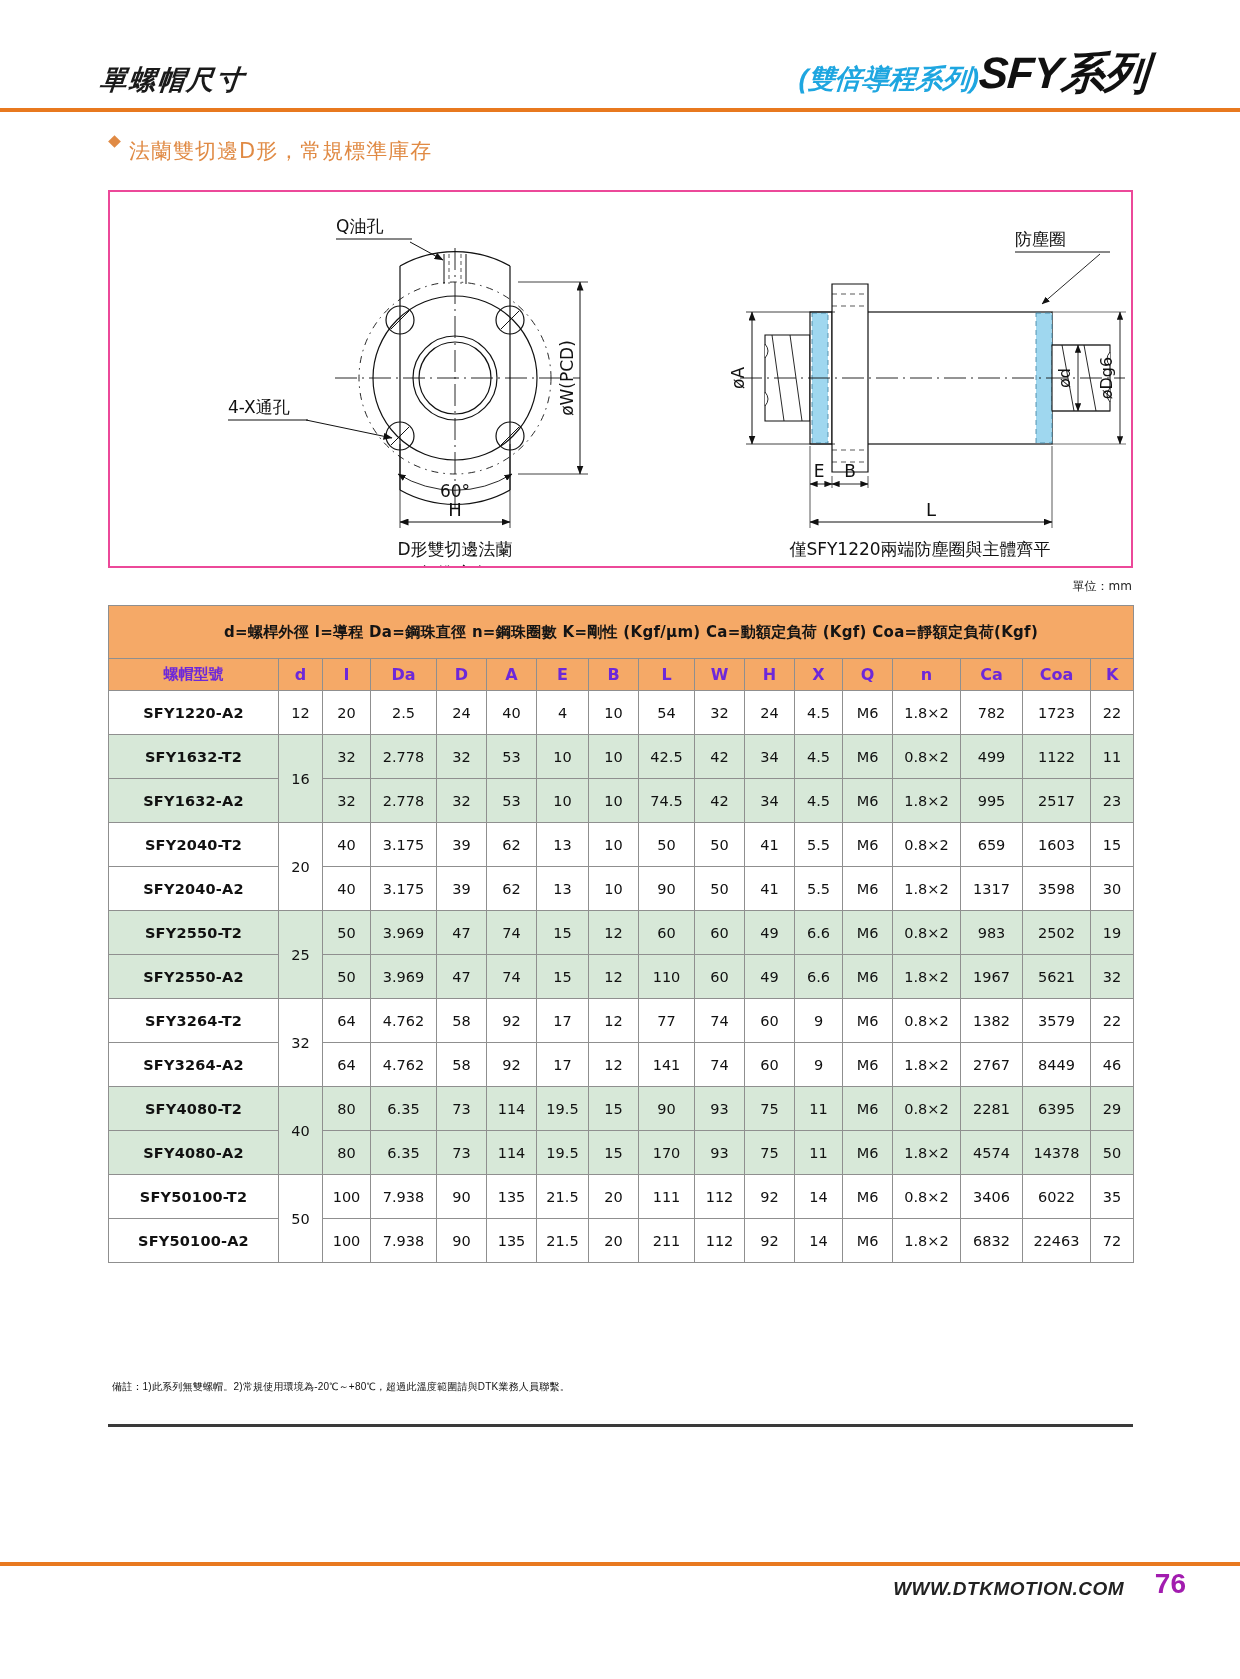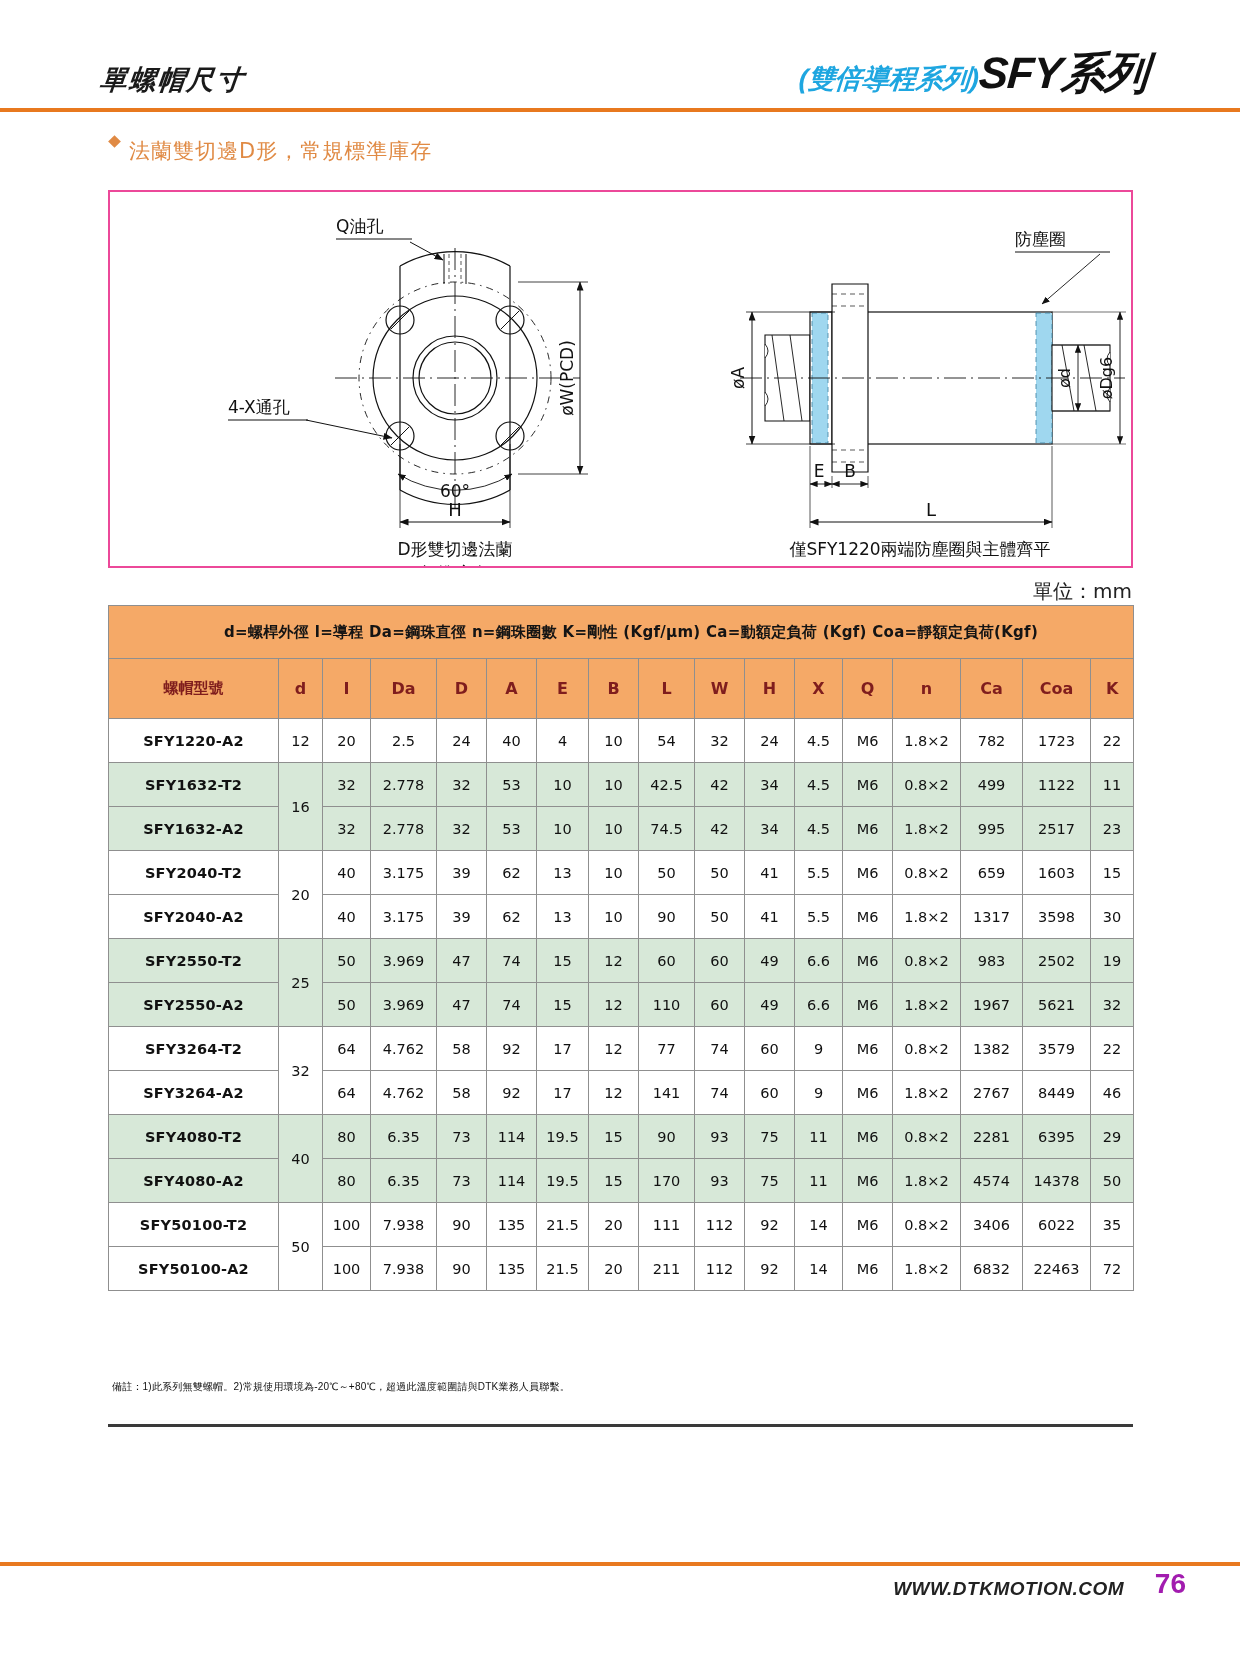--- a/index.html
+++ b/index.html
@@ -102,21 +102,21 @@
   }
   .dsvg { display:block; width: 100%; height: 100%; }
 
   .cap { font-family: "DejaVu Sans","Liberation Sans",sans-serif; }
 
   
   .unit-note {
     position: absolute;
     right: 108px;
     top: 578px;
-    font-size: 20px;
+    font-size: 12px;
     color: #222;
     font-family: "DejaVu Sans","Liberation Sans",sans-serif;
   }
 
   
   .table-wrap {
     position: absolute;
     left: 108px;
     top: 605px;
     width: 1025px;
@@ -139,24 +139,24 @@
     background: #f5a967;
     height: 53px;
     font-size: 15px;
     font-weight: bold;
     letter-spacing: 0.3px;
     color: #141414;
     padding-left: 20px;
   }
   tr.head-row th {
     background: #f5a967;
-    height: 60px;
+    height: 32px;
     font-size: 16px;
     font-weight: bold;
-    color: #7f1d1d;
+    color: #6d28d9;
   }
   tr.head-row th.model-h { font-size: 15px; }
   td.model {
     font-weight: bold;
     font-size: 15.5px;
     letter-spacing: 0.2px;
   }
   tr.data-row td { height: 44px; }
   tr.alt td { background: #d7e8d8; }
   tr.plain td { background: #ffffff; }

